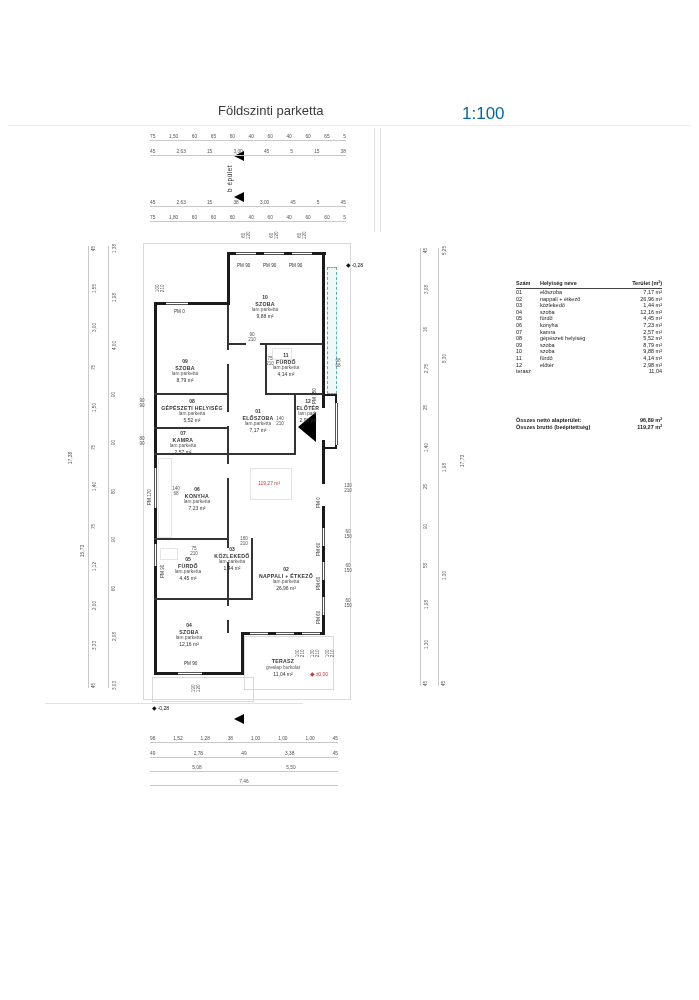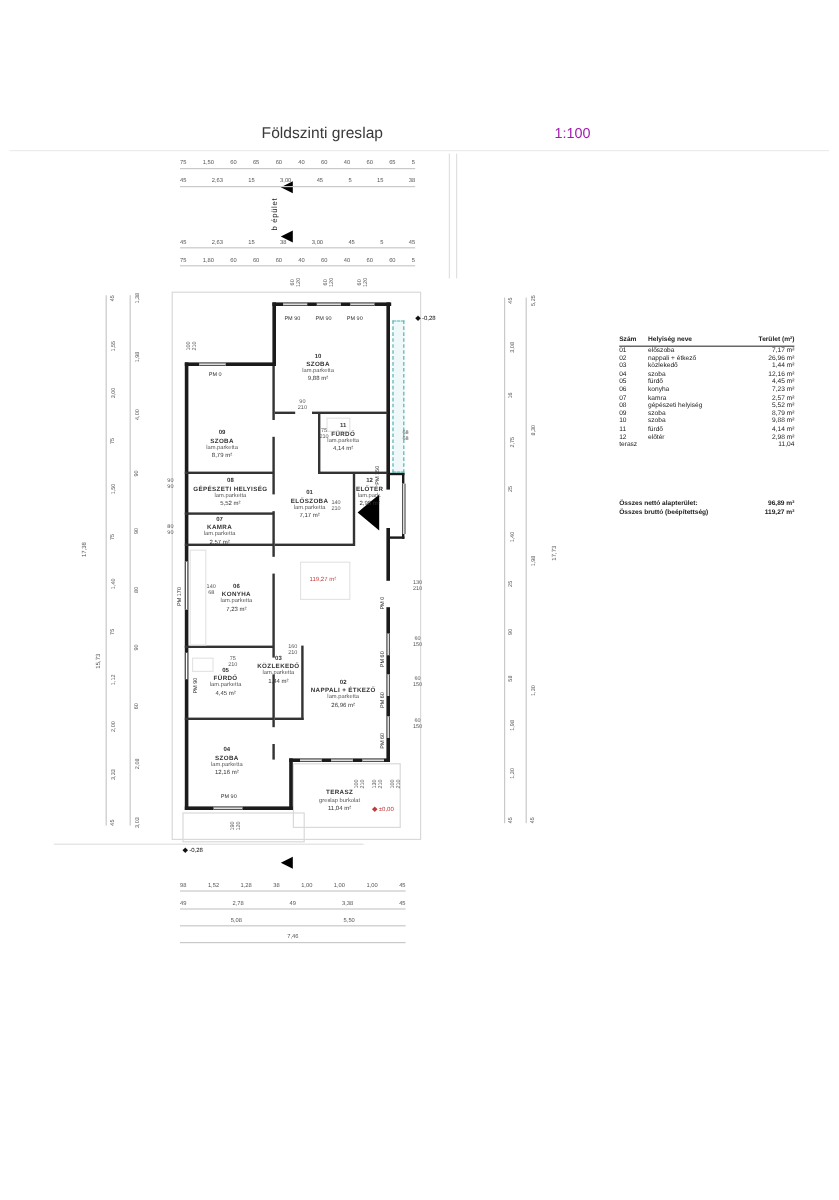--- a/index.html
+++ b/index.html
@@ -1,19 +1,19 @@
 <!DOCTYPE html>
 <html><head>
 <meta charset="utf-8">
 <style>
   html,body{margin:0;padding:0}
   body{width:699px;height:1000px;background:#fff;position:relative;overflow:hidden;
        font-family:"Liberation Sans",sans-serif;color:#333}
   .title{position:absolute;font-size:13px;color:#3a3a3a}
-  .scale{position:absolute;font-size:12px;color:#a21caf}
+  .scale{position:absolute;font-size:17px;color:#0369a1}
   .sep{position:absolute;background:#ececec;height:1px}
   .faint{position:absolute;background:#e0e0e0}
   .frect{position:absolute;border:1px solid #d9d9d9}
   .wall{position:absolute;background:#1b1b1b}
   .iwall{position:absolute;background:#333}
   .gap{position:absolute;background:#fff}
   .win{position:absolute;background:#fff;border-top:1px solid #555;border-bottom:1px solid #555;height:1px}
   .winv{position:absolute;background:#fff;border-left:1px solid #555;border-right:1px solid #555;width:1px}
   .ins{position:absolute;border:1px dashed #57b2b2;background:rgba(150,210,210,.14)}
   .fnt{position:absolute;border:1px solid #e4e4e4}
@@ -48,21 +48,21 @@
   .lg-head .c2,.lg-row .c2{width:40px;text-align:right}
   .lg-row{display:flex;line-height:6.6px}
   .lg-sum{position:absolute;width:146px;font-size:5.5px;font-weight:bold;color:#222}
   .lg-sum .r{display:flex;line-height:7px}
   .lg-sum .l{flex:1}
   .lg-sum .v{width:40px;text-align:right}
 </style>
 </head>
 <body>
 
-<div class="title" style="left:218px;top:103px">Földszinti greslap</div>
+<div class="title" style="left:218px;top:103px">Földszinti parketta</div>
 <div class="scale" style="left:462px;top:104px">1:100</div>
 <div class="sep" style="left:8px;top:125px;width:683px"></div>
 
 <div class="faint" style="left:374px;top:128px;width:1px;height:104px"></div>
 <div class="faint" style="left:380px;top:128px;width:1px;height:104px"></div>
 <div class="frect" style="left:143px;top:243px;width:206px;height:455px"></div>
 <div class="faint" style="left:45px;top:703px;width:258px;height:1px"></div>
 <div class="frect" style="left:152px;top:677px;width:100px;height:23px"></div>
 <div class="frect" style="left:244px;top:636px;width:88px;height:52px"></div>
 

